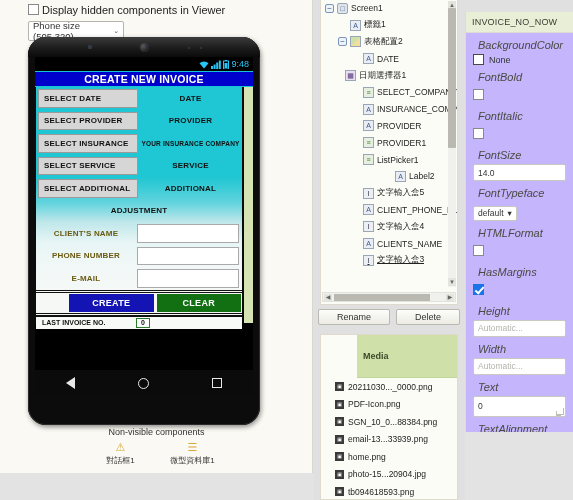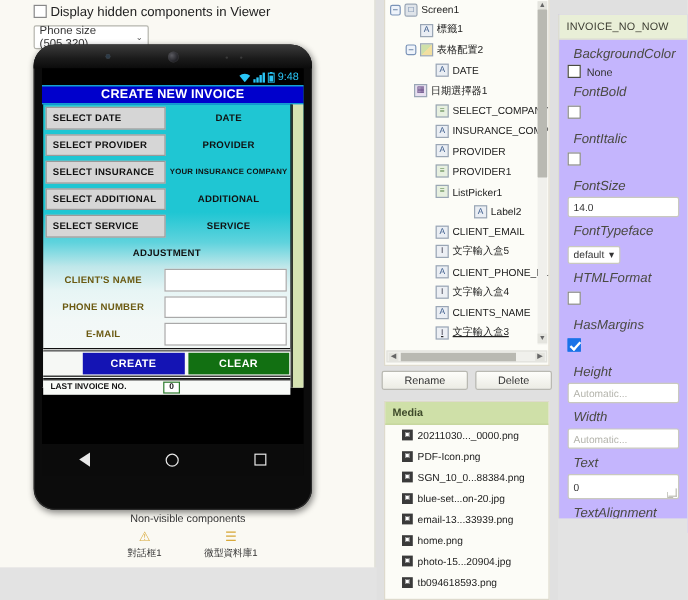--- a/index.html
+++ b/index.html
@@ -187,21 +187,21 @@
   .tbtn {
     border: 1px solid #b9b9b2; background: linear-gradient(180deg,#fdfdfa,#ecece4);
     border-radius: 2px; font-size: 9px; color: #333; padding: 2px 18px;
   }
   #mediapanel {
     position: absolute; left: 6px; top: 334px; width: 138px; height: 166px;
     background: #fcfcf7; border: 1px solid #dedacd;
   }
   .panel-head {
     background: #cfe0a8; color: #3e4a2a; font-size: 9px; font-weight: bold;
-    padding: 4px 6px; border-bottom: 1px solid #c2d49a;
+    padding: 16px 6px; border-bottom: 1px solid #c2d49a; margin-left: 36px;
   }
   .media-row { display: flex; align-items: center; height: 17.5px; padding-left: 14px;
                font-size: 8.5px; color: #222; }
   .mico { width: 9px; height: 9px; margin-right: 4px; flex: 0 0 auto;
           background: #3a3a3a; color: #fff; font-size: 5px; line-height: 9px;
           text-align: center; }
 
   
   #props {
     position: absolute; left: 465px; top: 12px; width: 108px; height: 432px;
@@ -296,26 +296,26 @@
                 </div>
                 <div class="frow">
                   <div class="btncell">SELECT PROVIDER</div>
                   <div class="valcell">PROVIDER</div>
                 </div>
                 <div class="frow">
                   <div class="btncell">SELECT INSURANCE</div>
                   <div class="valcell small">YOUR INSURANCE COMPANY</div>
                 </div>
                 <div class="frow">
+                  <div class="btncell">SELECT SERVICE</div>
+                  <div class="valcell">SERVICE</div>
+                </div>
+                <div class="frow">
                   <div class="btncell">SELECT ADDITIONAL</div>
                   <div class="valcell">ADDITIONAL</div>
-                </div>
-                <div class="frow">
-                  <div class="btncell">SELECT SERVICE</div>
-                  <div class="valcell">SERVICE</div>
                 </div>
                 <div class="frow">
                   <div class="valcell">ADJUSTMENT</div>
                 </div>
               </div>
             <div id="fieldsHost">
                 <div class="frow">
                   <div class="labcell">CLIENT'S NAME</div>
                   <div class="inputcell"></div>
                 </div>
@@ -421,25 +421,20 @@
               <span class="tico pick">≡</span>
               <span class="tlabel">ListPicker1</span>
             </div>
             <div class="tnode" style="padding-left: 30px; margin-left: 32px;">
               <span class="toggle" style="border: none; background: transparent;"></span>
               <span class="tico lbl">A</span>
               <span class="tlabel">Label2</span>
             </div>
             <div class="tnode" style="padding-left: 30px;">
               <span class="toggle" style="border: none; background: transparent;"></span>
-              <span class="tico lbl">A</span>
-              <span class="tlabel">CLIENT_EMAIL</span>
-            </div>
-            <div class="tnode" style="padding-left: 30px;">
-              <span class="toggle" style="border: none; background: transparent;"></span>
               <span class="tico txtbox">I</span>
               <span class="tlabel">文字輸入盒5</span>
             </div>
             <div class="tnode" style="padding-left: 30px;">
               <span class="toggle" style="border: none; background: transparent;"></span>
               <span class="tico lbl">A</span>
               <span class="tlabel">CLIENT_PHONE_NU</span>
             </div>
             <div class="tnode" style="padding-left: 30px;">
               <span class="toggle" style="border: none; background: transparent;"></span>
@@ -484,24 +479,20 @@
           <div class="media-row">
             <span class="mico">▣</span>
             <span>PDF-Icon.png</span>
           </div>
           <div class="media-row">
             <span class="mico">▣</span>
             <span>SGN_10_0...88384.png</span>
           </div>
           <div class="media-row">
             <span class="mico">▣</span>
-            <span>blue-set...on-20.jpg</span>
-          </div>
-          <div class="media-row">
-            <span class="mico">▣</span>
             <span>email-13...33939.png</span>
           </div>
           <div class="media-row">
             <span class="mico">▣</span>
             <span>home.png</span>
           </div>
           <div class="media-row">
             <span class="mico">▣</span>
             <span>photo-15...20904.jpg</span>
           </div>

